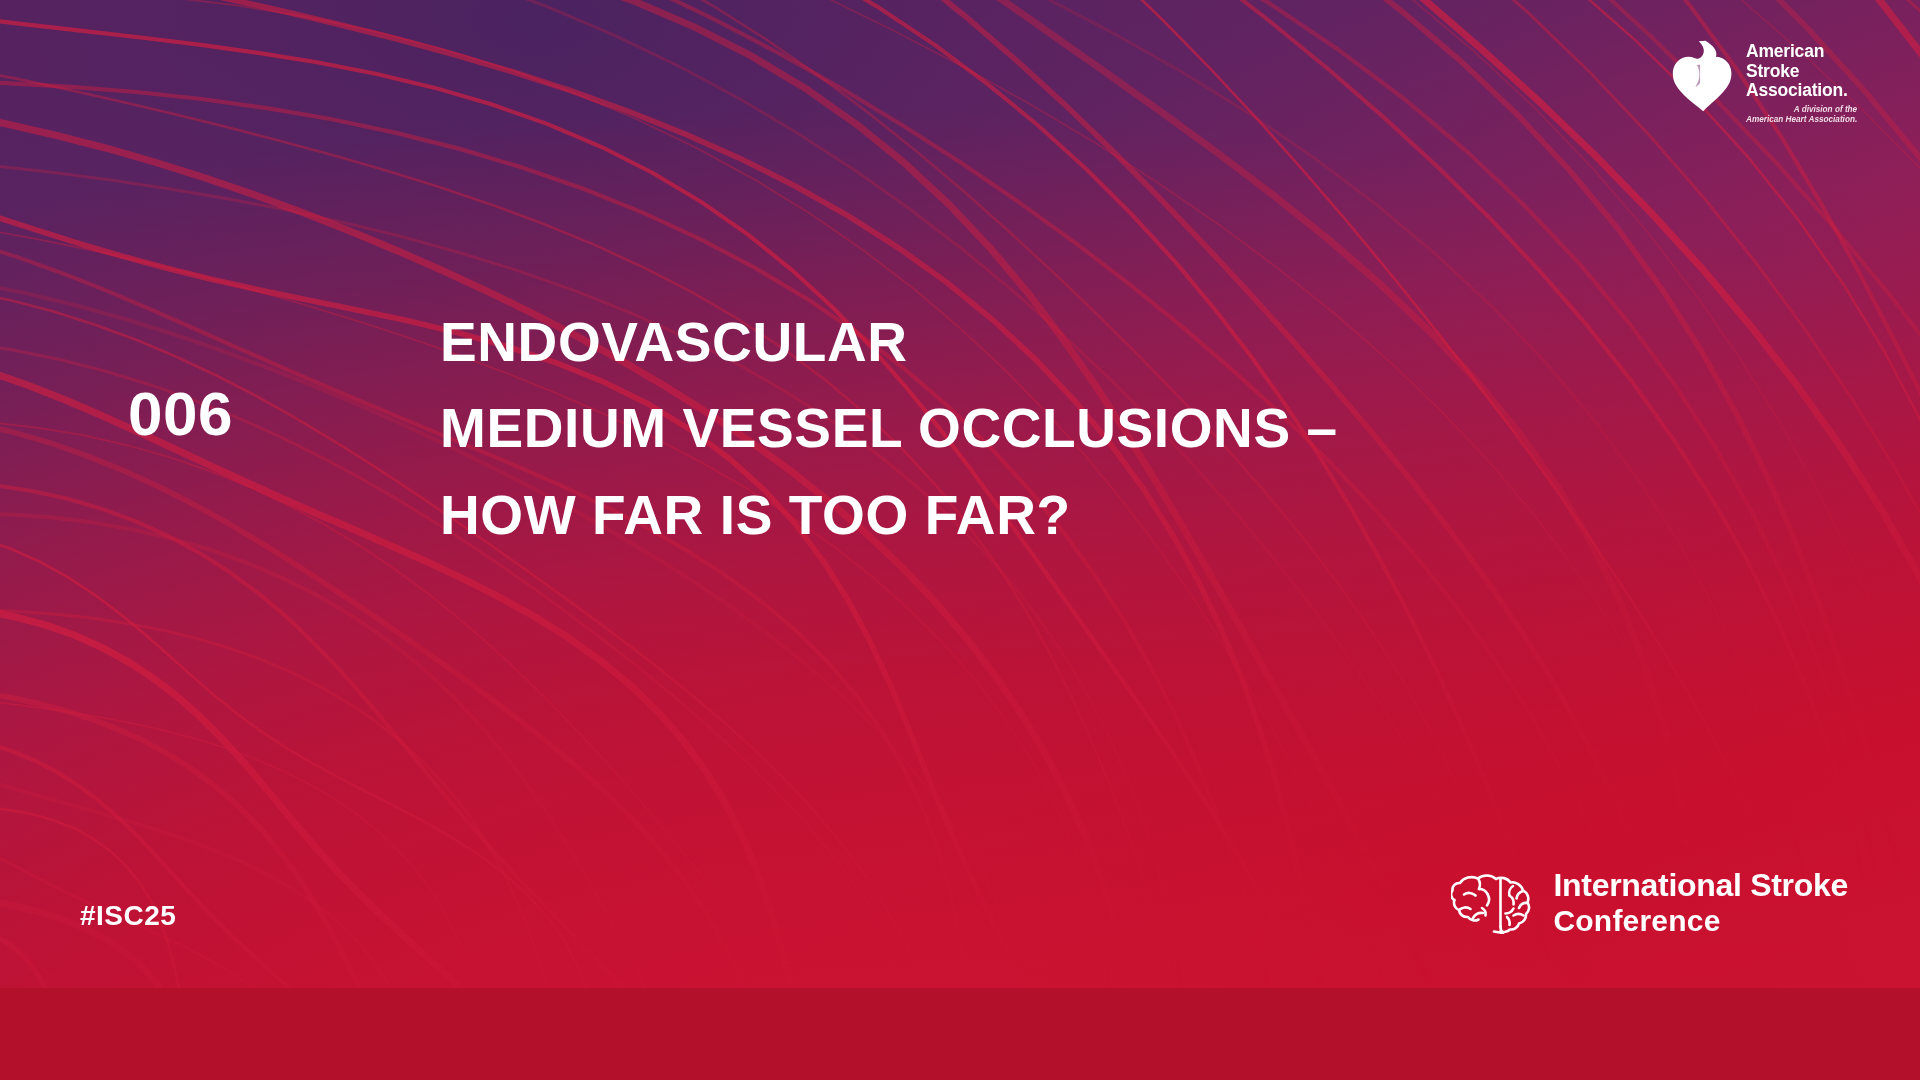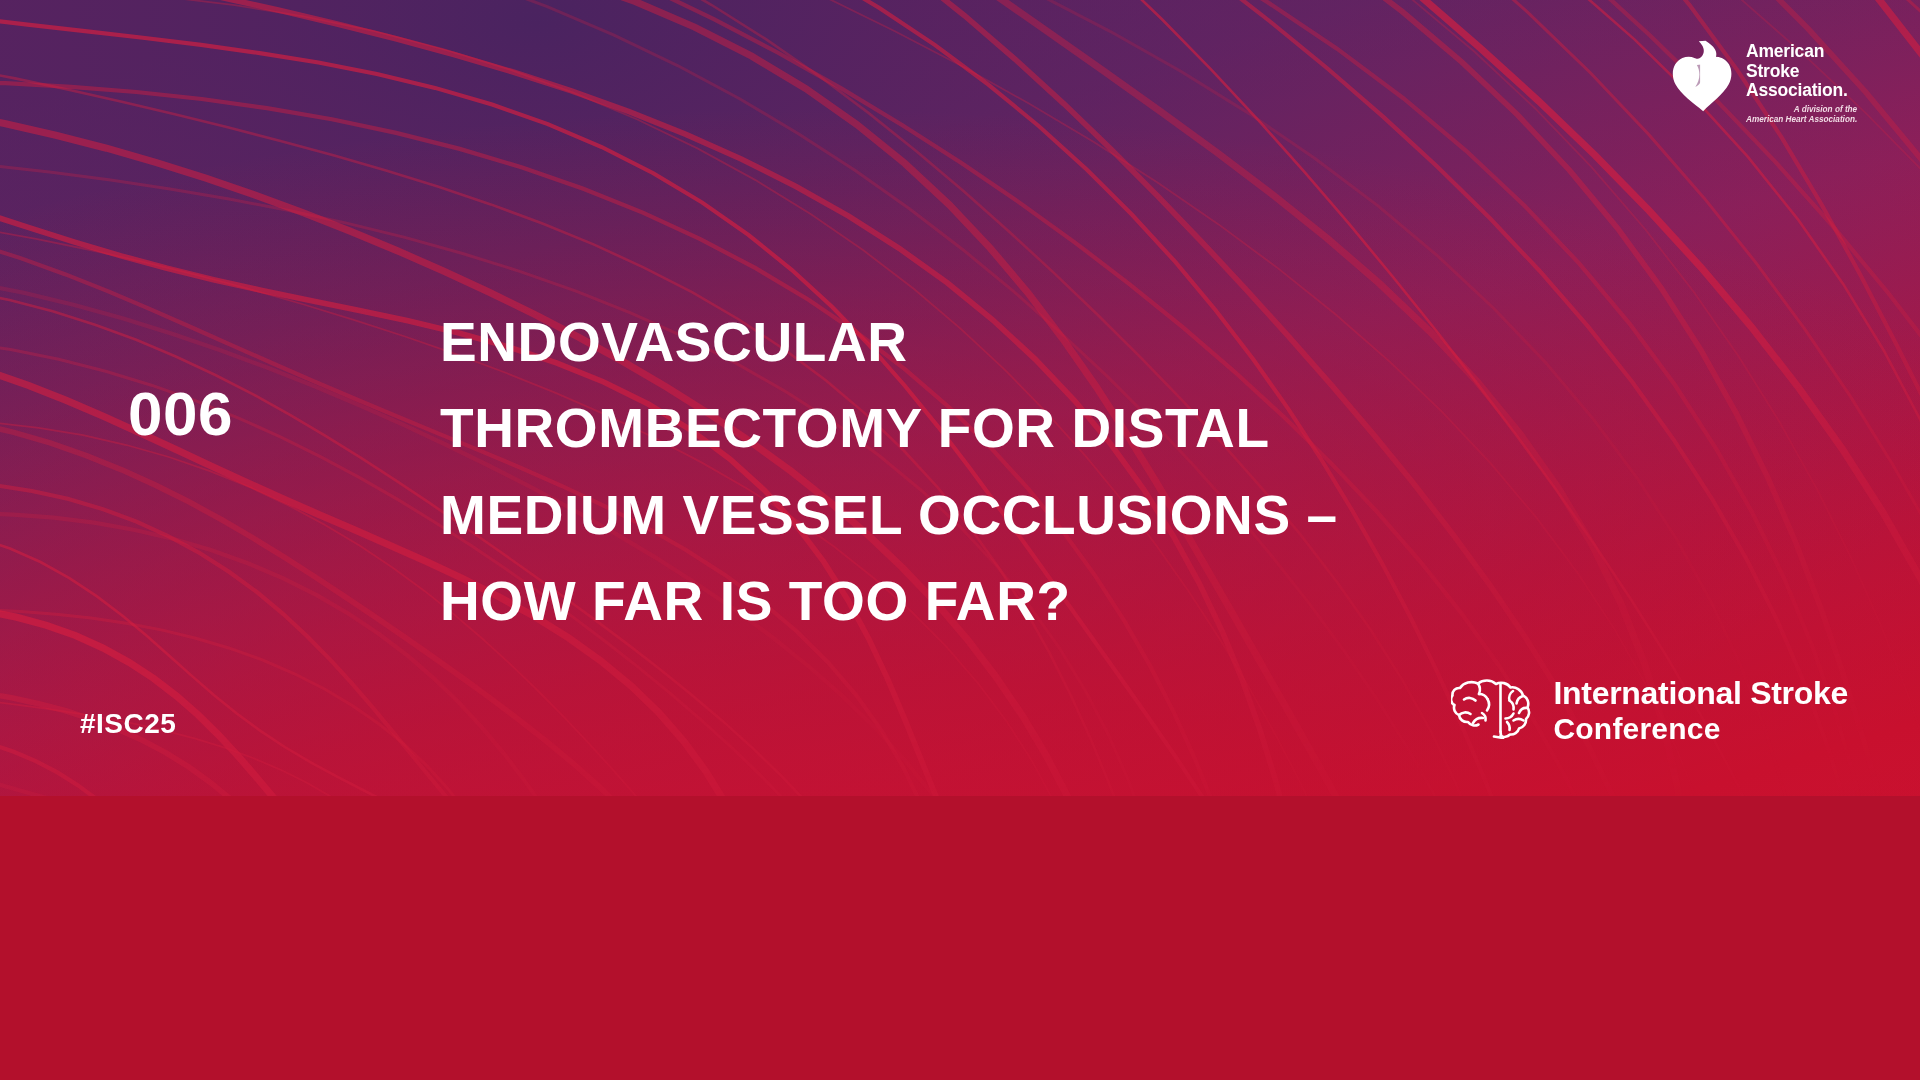--- a/index.html
+++ b/index.html
@@ -7,21 +7,21 @@
 
   html, body {
     width:1920px; height:1080px;
     overflow:hidden;
     background:#b3102c;
     font-family:"Liberation Sans", sans-serif;
   }
 
   .slide {
     position:relative;
-    width:1920px; height:796px;
+    width:1920px; height:988px;
     overflow:hidden;
     background:#404040;
   }
 
   
   .bg-art {
     position:absolute;
     inset:0;
     width:1920px; height:1080px;
     display:block;
@@ -95,20 +95,21 @@
     font-weight:bold;
     letter-spacing:0.5px;
     z-index:5;
   }
 
   
   .isc-logo {
     position:absolute;
     right:72px; bottom:52px;
     display:flex;
+    align-items:center;
     gap:16px;
     z-index:5;
   }
   .brain-icon { width:86px; height:62px; flex:0 0 auto; }
   .isc-words { line-height:1.0; }
   .isc-line1 {
     color:#ffffff;
     font-size:32px;
     font-weight:bold;
     letter-spacing:-0.3px;
@@ -266,21 +267,20 @@
         <div>A division of the</div>
         <div>American Heart Association.</div>
       </div>
     </div>
   </div>
 
   <div class="session-number">006</div>
 
   <div class="session-title">
     <div class="line">ENDOVASCULAR</div>
-    <div class="line">THROMBECTOMY FOR DISTAL</div>
     <div class="line">MEDIUM VESSEL OCCLUSIONS –</div>
     <div class="line">HOW FAR IS TOO FAR?</div>
   </div>
 
   <div class="hashtag">#ISC25</div>
 
   <div class="isc-logo">
     <svg class="brain-icon" viewBox="0 0 86 62" aria-hidden="true">
       <g fill="none" stroke="#ffffff" stroke-width="2.6" stroke-linecap="round" stroke-linejoin="round">
         <path d="M27 6.5C20.5 3.5 12.5 5.5 9 11c-4.5-0.5-8 3-7.5 7.5C-1 21.5 0 26.5 3.5 28c-1.5 4 0.5 8.5 4.5 10 0.5 4.5 4.5 7.5 9 7 2.5 3.5 7 4.5 10.5 2.5"></path>

